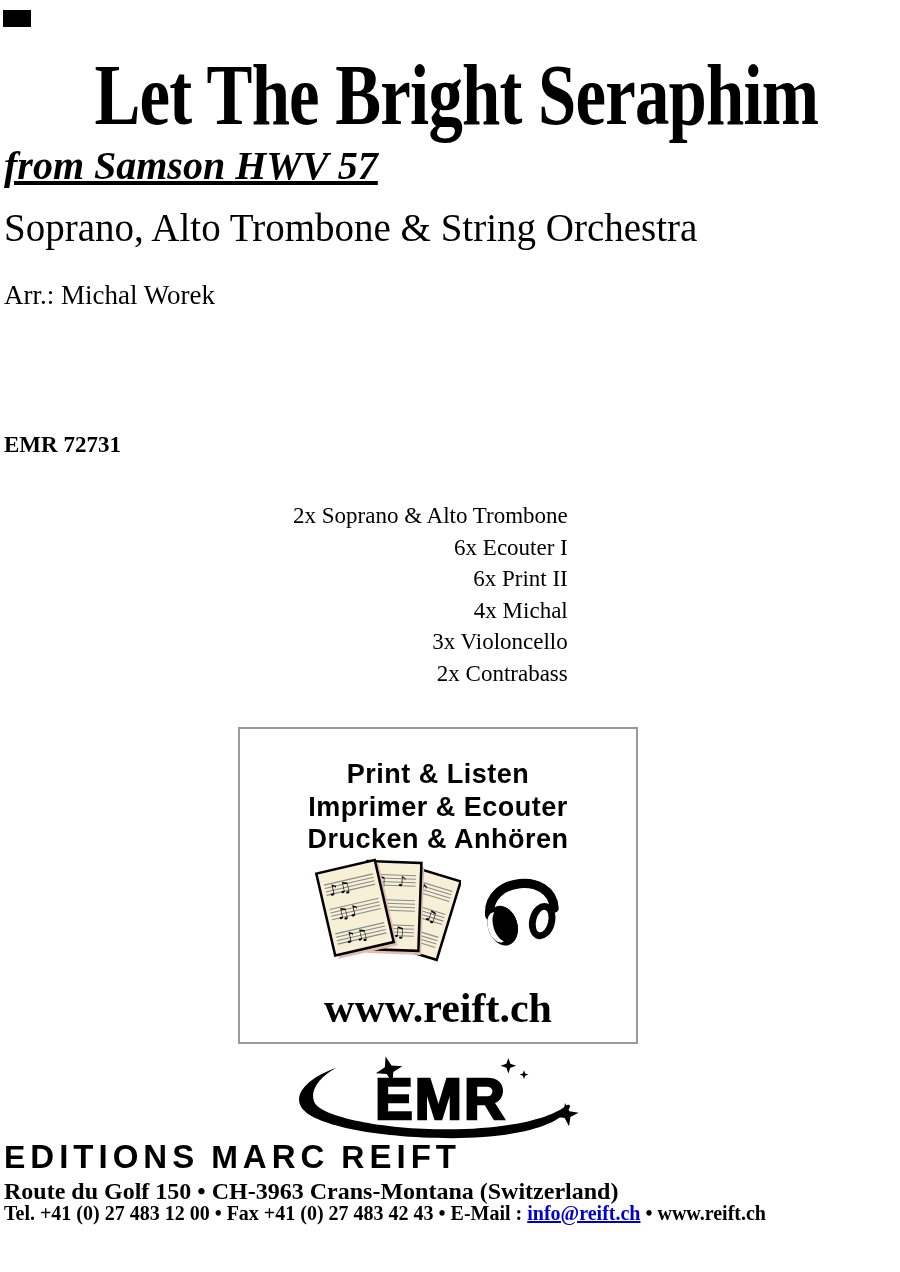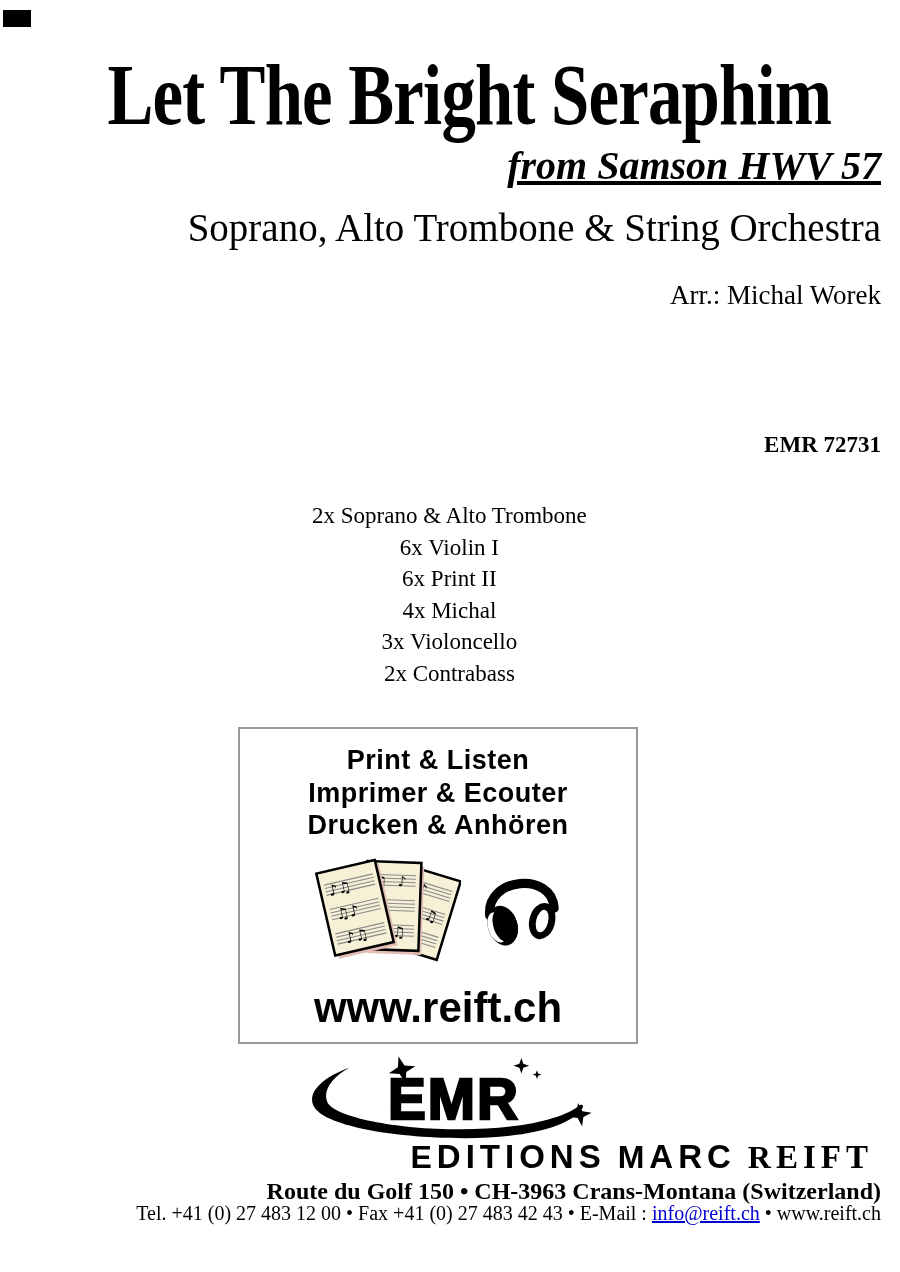--- a/index.html
+++ b/index.html
@@ -13,21 +13,21 @@
   *{margin:0;padding:0;box-sizing:border-box;}
   html,body{background:#ffffff;}
   .page{
     position:relative;
     width:900px;height:1272px;
     background:#ffffff;
     overflow:hidden;
     font-family:"Liberation Serif", serif;
     color:var(--ink);
   }
-  .abs{position:absolute;left:17px;width:864px;text-align:right;}
+  .abs{position:absolute;left:4px;width:864px;text-align:left;}
 
   .scan-mark{
     position:absolute;left:3px;top:10px;width:28px;height:17px;
     background:#000;
   }
 
   .title{
     top:52px;
     font-weight:bold;
     font-size:86px;line-height:86px;
@@ -57,74 +57,74 @@
     font-weight:bold;
     font-size:43px;line-height:43px;
   }
   .catalog{
     top:433px;
     font-weight:bold;
     font-size:23px;line-height:23px;
   }
 
   .instr-list{
-    position:absolute;left:312px;top:500px;
+    position:absolute;left:293px;top:500px;
     list-style:none;
     font-size:23px;line-height:31.5px;
-    text-align:center;
+    text-align:right;
   }
 
   .promo-box{
     position:absolute;left:238px;top:727px;
     width:400px;height:317px;
     border:2px solid var(--box-border-gray);
     background:#ffffff;
     text-align:center;
   }
   .promo-lines{
-    padding-top:15px;
+    padding-top:29px;
     font-family:"Liberation Sans", sans-serif;
     font-weight:bold;
     font-size:27px;line-height:32.5px;
     letter-spacing:0.5px;
   }
   .promo-icons{
     position:absolute;left:0;top:124px;width:100%;
     display:flex;justify-content:center;align-items:center;gap:14px;
   }
   .website{
     position:absolute;left:0;top:258px;width:100%;
-    font-family:Liberation Sans, sans-serif;
+    font-family:Liberation Serif, serif;
     font-weight:bold;
     font-size:42px;line-height:42px;
   }
 
   .logo-wrap{top:1056px;}
   .publisher-name{
     top:1138px;
     font-family:"Liberation Sans", sans-serif;
     white-space:nowrap;
   }
   .publisher-name .big{
     font-size:32px;font-weight:bold;letter-spacing:5px;
   }
   .publisher-name .small{
     font-size:33px;font-weight:bold;letter-spacing:5px;
   }
   .publisher-name .word{margin-right:12px;}
-  .publisher-name .word:last-child{margin-right:8px;font-family:Liberation Serif, serif;}
+  .publisher-name .word:last-child{margin-right:8px;}
 
   .address-line{
     top:1181px;
     font-weight:bold;
     font-size:24px;line-height:20px;
   }
   .contact-line{
     top:1203px;
-    font-weight:normal;
+    font-weight:bold;
     font-size:20px;line-height:20px;
   }
   .contact-line a{
     color:var(--link-blue);
     text-decoration:underline;
   }
   svg{display:block;}
   .note-glyph{font-family:"DejaVu Sans", sans-serif;font-weight:bold;}
 </style>
 </head>
@@ -140,21 +140,21 @@
 
   <div class="abs ensemble">Soprano, Alto Trombone &amp; String Orchestra</div>
 
   <div class="abs arranger">Arr.: Michal Worek</div>
 
 
   <div class="abs catalog">EMR 72731</div>
 
   <ul class="instr-list">
     <li>2x Soprano &amp; Alto Trombone</li>
-    <li>6x Violin I</li>
+    <li>6x Ecouter I</li>
     <li>6x Print II</li>
     <li>4x Michal</li>
     <li>3x Violoncello</li>
     <li>2x Contrabass</li>
   </ul>
 
   <div class="promo-box">
     <div class="promo-lines">
       <div>Print &amp; Listen</div>
       <div>Imprimer &amp; Ecouter</div>

